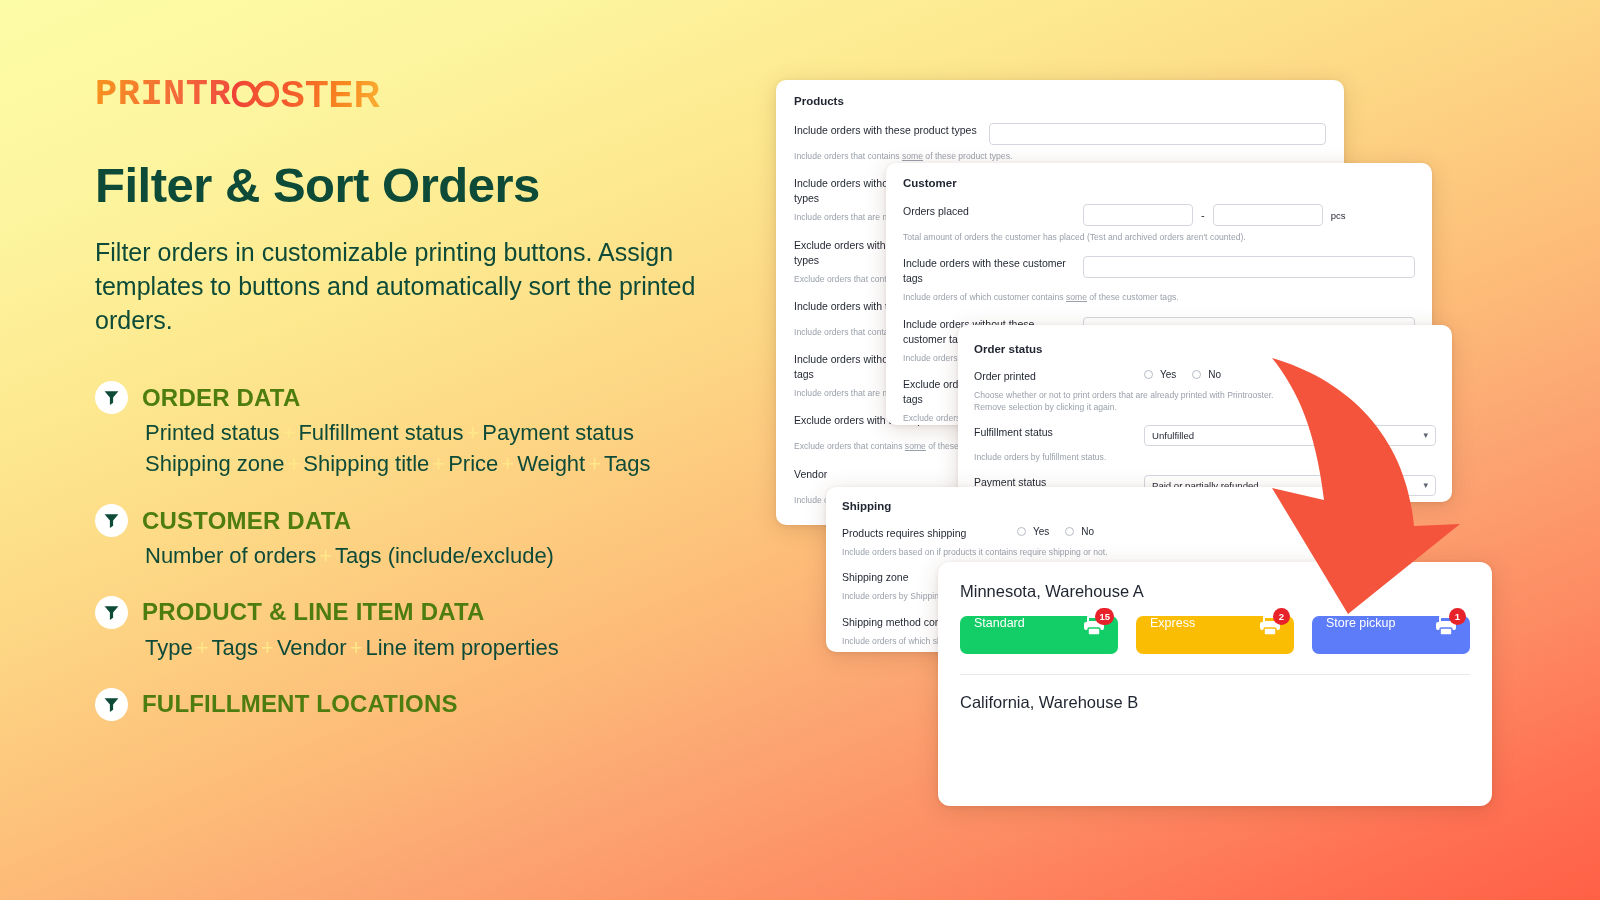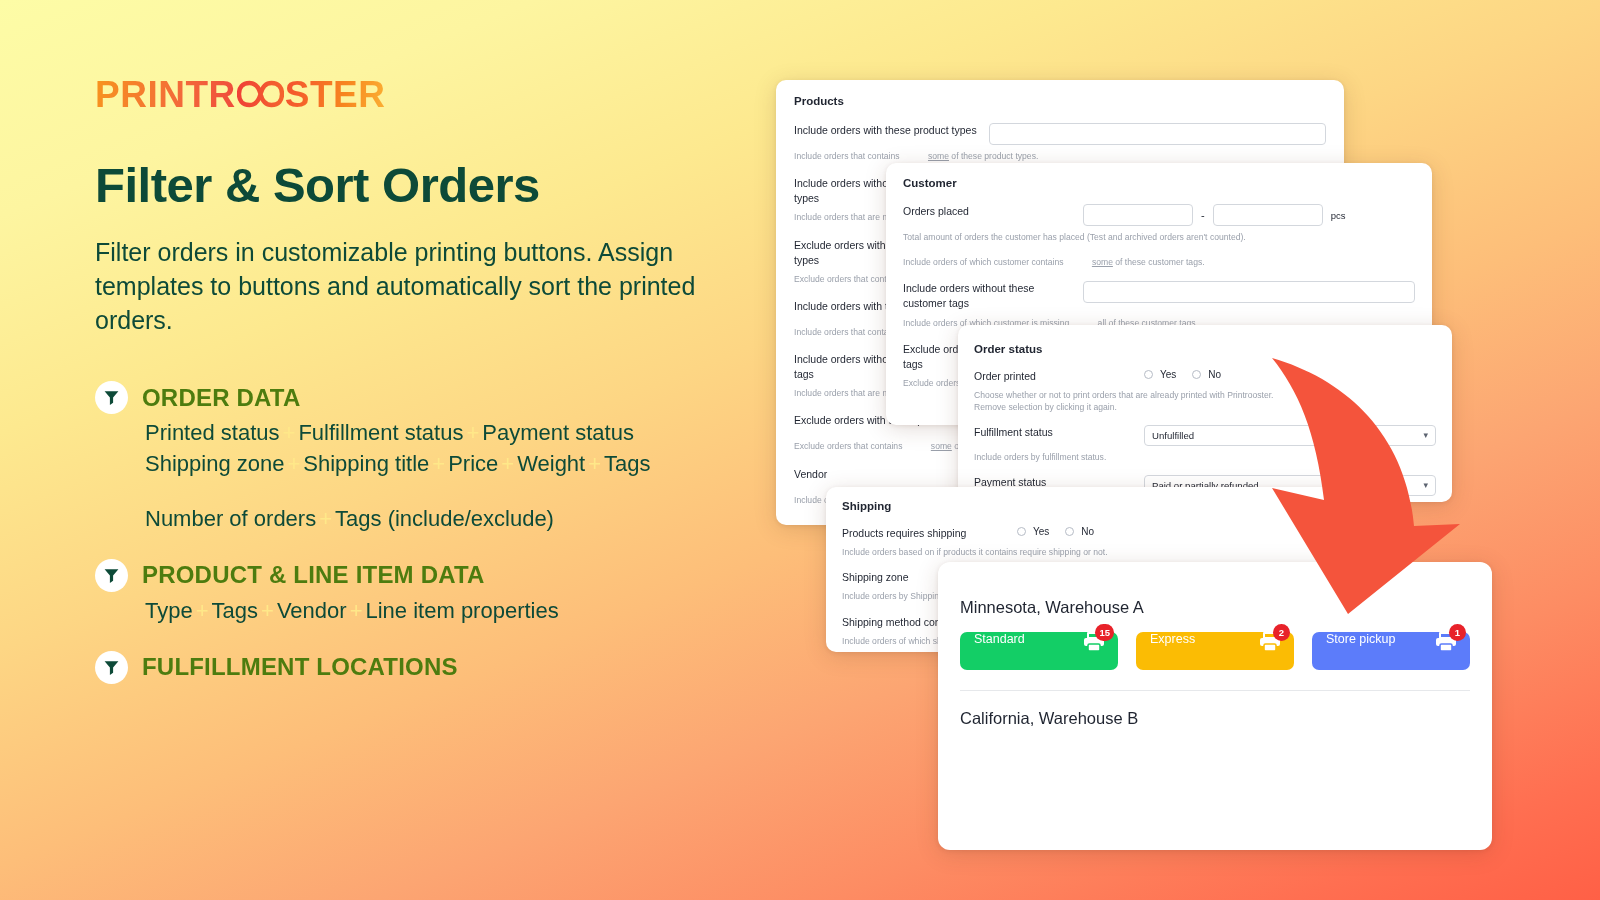--- a/index.html
+++ b/index.html
@@ -37,20 +37,21 @@
     display: flex;
     align-items: center;
     height: 44px;
   }
   .logo-part { white-space: pre; }
   .logo-pre {
     background: linear-gradient(100deg, #f7941e 0%, #f36a3a 60%, #ef4b3c 100%);
     -webkit-background-clip: text;
     background-clip: text;
     color: transparent;
+    font-family: Liberation Mono, monospace;
   }
   .logo-post {
     background: linear-gradient(100deg, #f4512f 0%, #f7861f 60%, #fbb034 100%);
     -webkit-background-clip: text;
     background-clip: text;
     color: transparent;
   }
   .logo-infinity {
     display: inline-block;
     width: 47px;
@@ -133,21 +134,21 @@
     font-size: 10.5px;
     color: #1f2430;
     line-height: 1.45;
   }
   .row-help {
     font-size: 8.6px;
     color: #9aa0ab;
     line-height: 1.4;
     margin-top: 5px;
   }
-  .row-help u { text-decoration: underline; margin-left: 26px; }
+  .row-help u { text-decoration: underline; }
   .txtinput {
     border: 1px solid #d3d7dd;
     border-radius: 4px;
     background: #fff;
     height: 22px;
   }
   .selinput {
     border: 1px solid #d3d7dd;
     border-radius: 4px;
     background: #fff;
@@ -192,21 +193,21 @@
   #card-orderstatus .o-lab { width: 160px; flex: 0 0 160px; }
   #card-orderstatus .o-in { flex: 1; }
 
   
   #card-shipping { left: 826px; top: 487px; width: 540px; height: 165px; padding: 13px 16px; }
   #card-shipping .s-row { margin-bottom: 12px; }
   #card-shipping .s-flex { display: flex; align-items: flex-start; gap: 10px; }
   #card-shipping .s-lab { width: 165px; flex: 0 0 165px; }
 
   
-  #card-print { left: 938px; top: 562px; width: 554px; height: 288px; padding: 36px 22px; border-radius: 12px; }
+  #card-print { left: 938px; top: 562px; width: 554px; height: 244px; padding: 20px 22px; border-radius: 12px; }
   .wh-title {
     font-size: 16.5px;
     color: #1f2430;
     font-weight: 400;
     margin-bottom: 15px;
   }
   .btn-row { display: flex; gap: 18px; }
   .print-btn {
     position: relative;
     width: 162px;
@@ -280,20 +281,28 @@
         </span>
         <span class="feature-title">ORDER DATA</span>
       </div>
       <div class="feature-sub">
         <span>Printed status</span><span class="plus">+</span><span>Fulfillment status</span><span class="plus">+</span><span>Payment status</span><br>
         <span>Shipping zone</span><span class="plus">+</span><span>Shipping title</span><span class="plus">+</span><span>Price</span><span class="plus">+</span><span>Weight</span><span class="plus">+</span><span>Tags</span>
       </div>
     </div>
 
     <div class="feature">
+      <div class="feature-head">
+        <span class="filter-badge">
+          <svg width="17" height="17" viewBox="0 0 17 17">
+              <path d="M1.6 2.2 h13.8 l-5.3 6.4 v5.2 l-3.2 2.1 v-7.3 z" fill="#0d4a38"></path>
+            </svg>
+        </span>
+        <span class="feature-title">CUSTOMER DATA</span>
+      </div>
       <div class="feature-sub">
         <span>Number of orders</span><span class="plus">+</span><span>Tags (include/exclude)</span>
       </div>
     </div>
 
     <div class="feature">
       <div class="feature-head">
         <span class="filter-badge">
           <svg width="17" height="17" viewBox="0 0 17 17">
               <path d="M1.6 2.2 h13.8 l-5.3 6.4 v5.2 l-3.2 2.1 v-7.3 z" fill="#0d4a38"></path>
@@ -422,20 +431,28 @@
         <div class="txtinput"></div>
         <span class="dash">-</span>
         <div class="txtinput"></div>
         <span class="unit">pcs</span>
       </div>
     </div>
         <div class="row-help">Total amount of orders the customer has placed (Test and archived orders aren't counted).</div>
       </div>
 
     <div class="c-row">
+        <div class="c-flex">
+      <div class="c-lab">
+            <div class="row-label">Include orders with these customer tags</div>
+          </div>
+      <div class="c-in">
+            <div class="txtinput"></div>
+          </div>
+    </div>
         <div class="row-help"><span>Include orders of which customer contains </span><u>some</u><span> of these customer tags.</span></div>
       </div>
 
     <div class="c-row">
         <div class="c-flex">
       <div class="c-lab">
             <div class="row-label">Include orders without these customer tags</div>
           </div>
       <div class="c-in">
             <div class="txtinput"></div>

